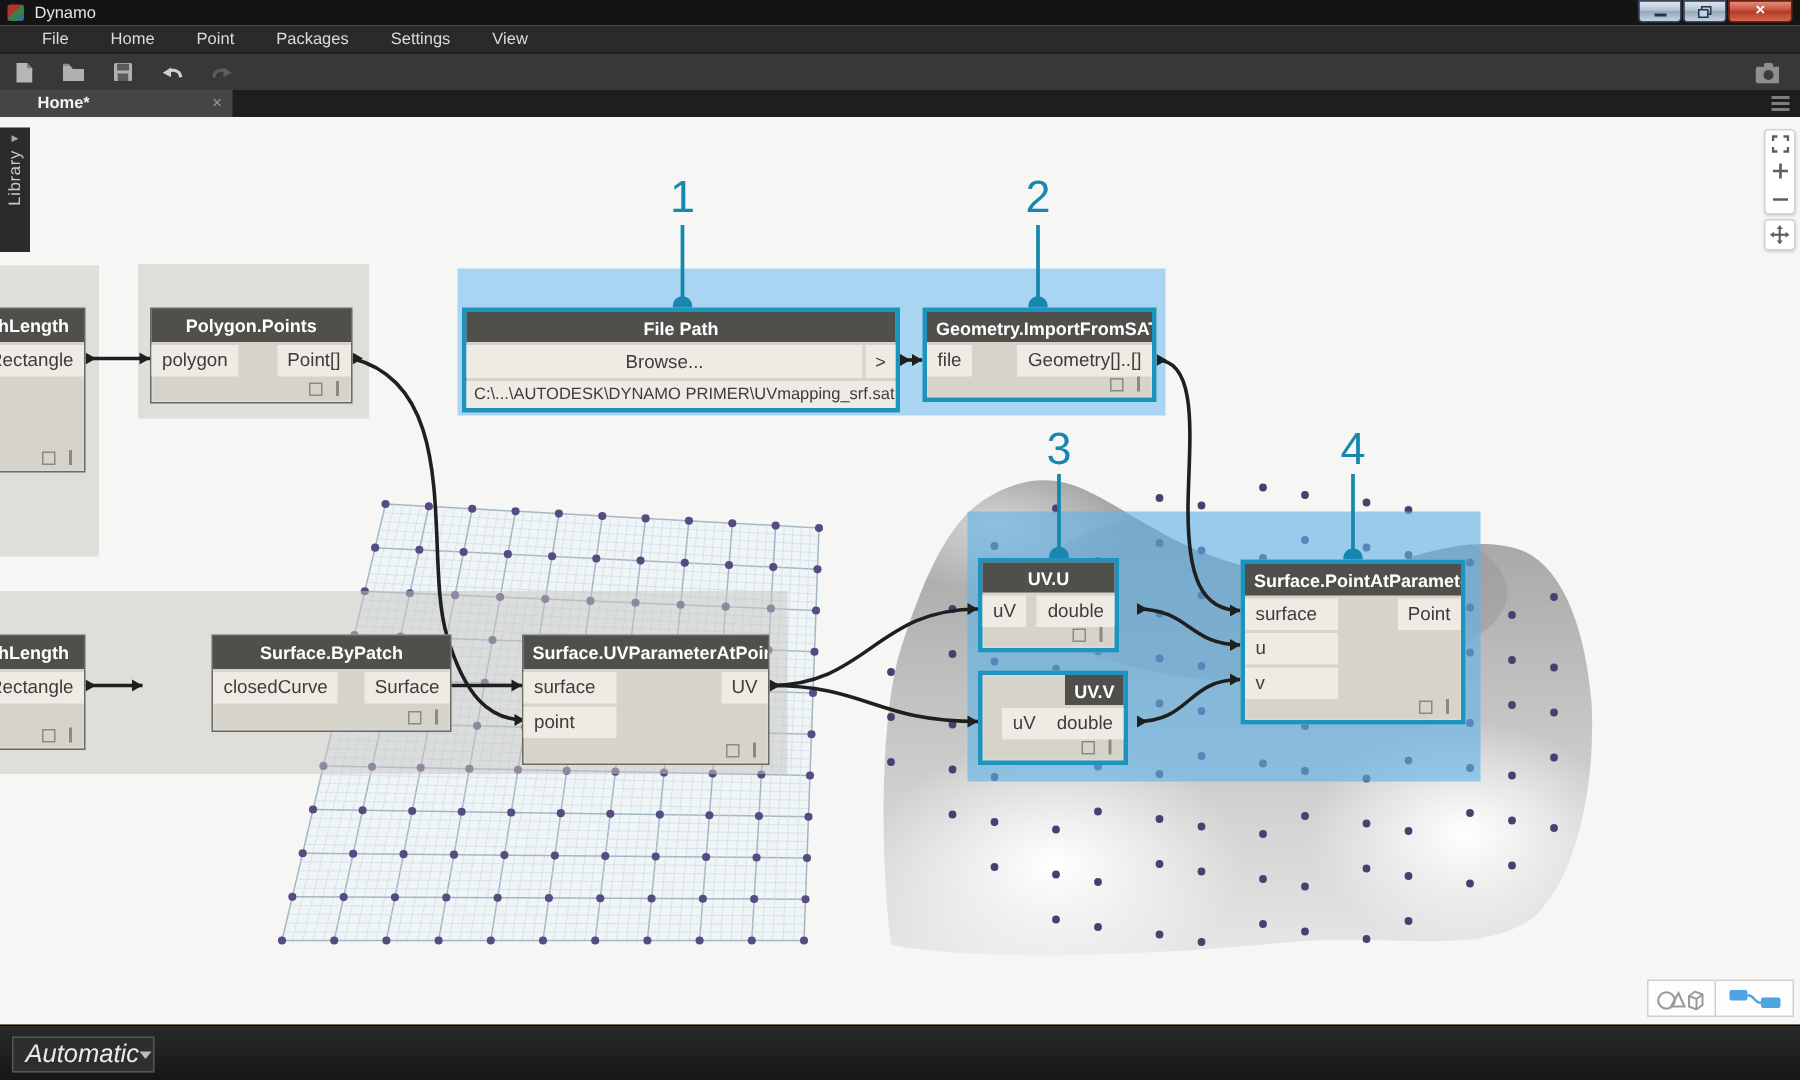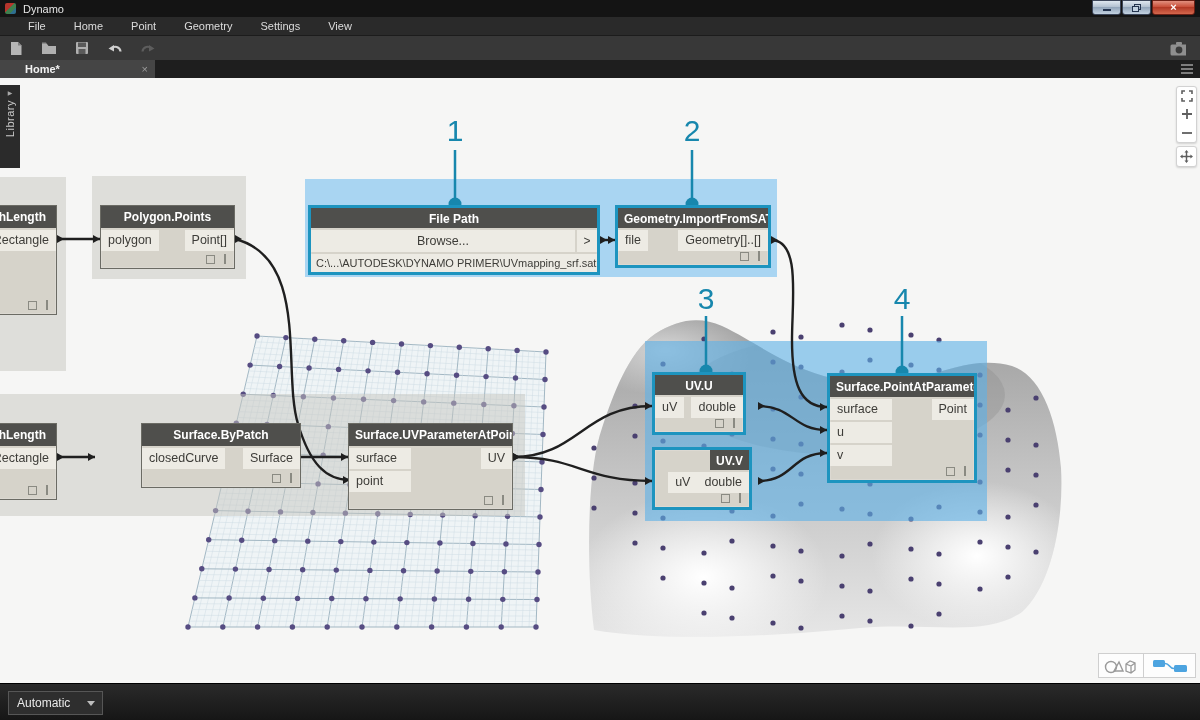--- a/index.html
+++ b/index.html
@@ -61,21 +61,21 @@
   #nav-pan  { right:3px; top:68px; width:21px; height:21px; justify-content:center; }
   .navico { width:13px; height:13px; display:flex; align-items:center; justify-content:center; }
 
   .viewtoggle { position:absolute; height:25px; background:#fdfdfd; border:1px solid #cfcfcf; display:flex; align-items:center; justify-content:center; gap:3px; }
   #toggle-geometry { left:1098px; top:575px; width:45px; border-right:none; }
   #toggle-graph    { left:1143px; top:575px; width:53px; }
 
   
   #statusbar { position:absolute; top:683px; left:0; width:1200px; height:37px; background:linear-gradient(#2a2a2a,#161616); border-top:1px solid #000; }
   #run-dropdown { position:absolute; left:8px; top:7px; width:95px; height:24px; background:#2e2e2e; border:1px solid #565656; display:flex; align-items:center; }
-  #run-dropdown .lbl { color:#e9e9e9; font-size:12px; margin-left:8px; }
+  #run-dropdown .lbl { color:#e9e9e9; font-size:17px; margin-left:8px;font-style:italic; }
   #run-dropdown .caret { margin-left:auto; margin-right:7px; width:0; height:0; border-left:4px solid transparent; border-right:4px solid transparent; border-top:5px solid #bdbdbd; }
 </style>
 </head>
 <body>
 
 <div id="app">
 
   <div id="titlebar">
     <div id="app-logo"></div>
     <div id="app-title">Dynamo</div>
@@ -92,21 +92,21 @@
           </svg>
         </div>
       <div class="winbtn close">×</div>
     </div>
   </div>
 
   <div id="menubar">
     <div class="menu-item">File</div>
     <div class="menu-item">Home</div>
     <div class="menu-item">Point</div>
-    <div class="menu-item">Geometry</div>
+    <div class="menu-item">Packages</div>
     <div class="menu-item">Settings</div>
     <div class="menu-item">View</div>
   </div>
 
   <div id="toolbar">
     <div class="tool">
       <svg width="14" height="15">
           <path d="M2 1h7l3.5 3.5V14H2z" fill="#b6b6b6"></path>
           <path d="M9 1v3.5h3.5" fill="#7e7e7e"></path>
         </svg>

